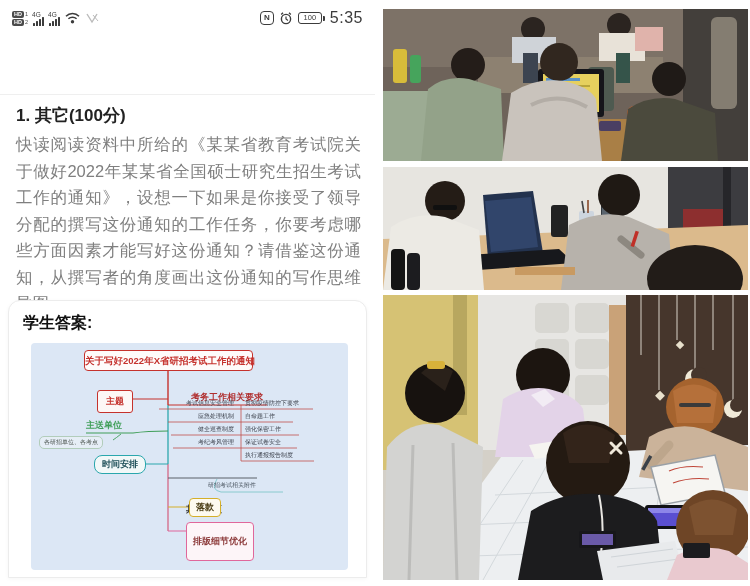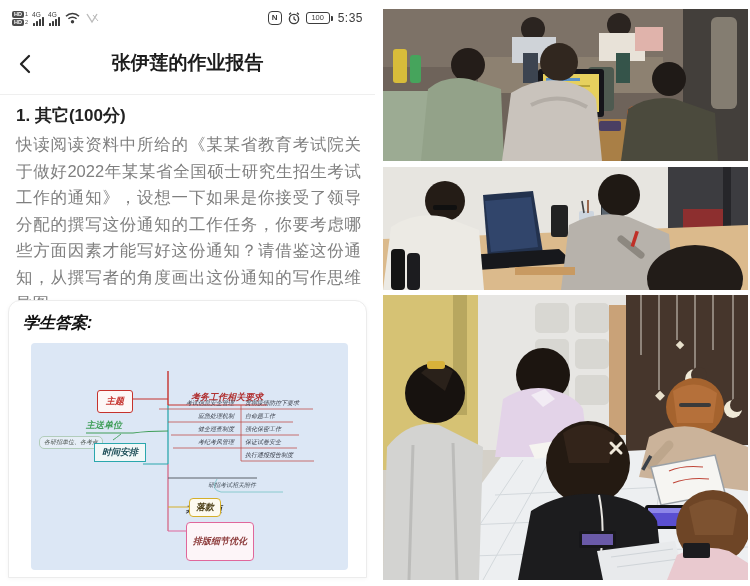--- a/index.html
+++ b/index.html
@@ -24,39 +24,39 @@
   .sig .net { position:absolute; left:-1px; top:0; font-size:6.5px; color:#3c3c3c; }
   .sig i { display:block; width:2px; background:#3c3c3c; border-radius:0.5px; }
   .sig i:nth-child(2){height:3px;} .sig i:nth-child(3){height:5px;}
   .sig i:nth-child(4){height:7px;} .sig i:nth-child(5){height:9px;}
   .nfc-chip { display:inline-block; width:14px; height:14px; border:1.4px solid #3c3c3c;
     border-radius:4px; font-size:8px; font-weight:bold; text-align:center; line-height:11px; color:#3c3c3c; }
   .battery { display:flex; align-items:center; }
   .bat-body { width:24px; height:12px; border:1.2px solid #3c3c3c; border-radius:3px;
     font-size:7.5px; line-height:9.5px; text-align:center; color:#3c3c3c; }
   .bat-nub { width:2px; height:5px; background:#3c3c3c; border-radius:0 1px 1px 0; margin-left:1px; }
-  .sb-time { font-size:12px; color:#3c3c3c; letter-spacing:0.5px; }
+  .sb-time { font-size:16px; color:#3c3c3c; letter-spacing:0.5px; }
 
   
   .app-header { position:absolute; left:0; top:36px; width:375px; height:56px; }
   .back-btn { position:absolute; left:12px; top:14px; width:28px; height:28px; cursor:pointer; }
   .page-title { position:absolute; left:0; top:14px; width:375px; text-align:center;
     font-size:19px; font-weight:bold; color:#1c1c1c; }
   .header-divider { position:absolute; left:0; top:94px; width:375px; height:1px; background:#efefef; }
 
   
   .q-heading { position:absolute; left:16px; top:104px; width:343px;
     font-size:17px; font-weight:bold; color:#222; }
   .q-body { position:absolute; left:16px; top:131px; width:345px;
     font-size:16.5px; line-height:26.5px; color:#7f7f7f; text-align:justify; }
 
   
   .answer-card { position:absolute; left:8px; top:300px; width:359px; height:278px;
     background:#fff; border:1px solid #ececec; border-radius:12px 12px 0 0;
-    box-shadow:0 1px 4px rgba(0,0,0,0.04); padding:12px 14px;font-style:italic; }
+    box-shadow:0 1px 4px rgba(0,0,0,0.04); padding:12px 14px; }
   .answer-label { font-size:16px; font-weight:bold; color:#111; margin-bottom:9px; }
 
   
   .mindmap { position:relative; margin-left:8px; width:317px; height:227px;
     background:#dce7f5; border-radius:4px; overflow:hidden; cursor:pointer; }
   .mindmap svg.mm-lines { position:absolute; left:0; top:0; }
   .mm-node { position:absolute; white-space:nowrap; }
   .mm-title { left:53px; top:7px; width:169px; height:21px; line-height:19px; text-align:center;
     border:1.5px solid #c5322d; border-radius:4px; background:#fefbfa;
     font-size:9.5px; font-weight:bold; color:#c5322d; }
@@ -64,21 +64,21 @@
     background:#fdf7f6; font-size:9px; font-weight:bold; color:#c5322d; }
   .mm-exam-label { left:160px; top:48px; font-size:9px; font-weight:bold; color:#b03030;text-align:right; }
   .mm-li { height:11px; line-height:11px; font-size:6px; color:#3a3f4a; }
   .mm-left { right:114px; width:82px; text-align:right; }
   .mm-right { left:214px; width:80px; text-align:left; }
   .mm-l0{top:55px;} .mm-l1{top:68px;} .mm-l2{top:81px;} .mm-l3{top:94px;}
   .mm-r0{top:55px;} .mm-r1{top:68px;} .mm-r2{top:81px;} .mm-r3{top:94px;} .mm-r4{top:107px;}
   .mm-recipient { left:55px; top:76px; font-size:9px; font-weight:bold; color:#3f9e58; }
   .mm-recipient-sub { left:8px; top:93px; padding:1px 4px; font-size:6px; color:#4c5550;
     border:1px solid #b2cdbb; border-radius:5px; background:#e6eef6; }
-  .mm-schedule { left:63px; top:100px; padding:2px 7px; border:1.4px solid #2aa7ad; border-radius:0;
+  .mm-schedule { left:63px; top:112px; padding:2px 7px; border:1.4px solid #2aa7ad; border-radius:8px;
     background:#f2f8f8; font-size:9px; font-weight:bold; color:#1d4e57; }
   .mm-other { left:155px; top:121px; font-size:9px; font-weight:bold; color:#333;margin-top:39px; }
   .mm-other-sub { left:177px; top:138px; font-size:6px; color:#4a5560; }
   .mm-signature { left:158px; top:155px; padding:2px 6px; border:1.3px solid #d4af2a; border-radius:4px;
     background:#fdfaf0; font-size:9px; font-weight:bold; color:#4a3d15; }
   .mm-layout { left:155px; top:179px; padding:12px 6px; border:1.3px solid #e0679b; border-radius:4px;
     background:#fdf5f8; font-size:9px; font-weight:bold; color:#8c3a3a; }
 
   
   .photo { position:absolute; left:383px; width:365px; overflow:hidden; cursor:pointer; background:#ddd; }
@@ -138,28 +138,20 @@
           <path d="M2.2,3.4 L4,1.8 M11.8,3.4 L10,1.8" stroke="#3c3c3c" stroke-width="1.4"></path>
         </svg>
         <span class="battery">
           <span class="bat-body">100</span>
           <span class="bat-nub"></span>
         </span>
         <span class="sb-time">5:35</span>
       </div>
     </div>
 
-    <div class="app-header">
-      <div class="back-btn">
-        <svg width="28" height="28" viewBox="0 0 28 28">
-          <polyline points="17,6 9,14 17,22" fill="none" stroke="#222" stroke-width="2.2" stroke-linecap="round" stroke-linejoin="round"></polyline>
-        </svg>
-      </div>
-      <div class="page-title">张伊莲的作业报告</div>
-    </div>
     <div class="header-divider"></div>
 
     <div class="q-heading">1. 其它(100分)</div>
     <div class="q-body">快读阅读资料中所给的《某某省教育考试院关于做好2022年某某省全国硕士研究生招生考试工作的通知》，设想一下如果是你接受了领导分配的撰写这份通知的工作任务，你要考虑哪些方面因素才能写好这份通知？请借鉴这份通知，从撰写者的角度画出这份通知的写作思维导图。</div>
 
     <div class="answer-card">
       <div class="answer-label">学生答案:</div>
 
       <div class="mindmap">
         <svg class="mm-lines" width="317" height="227" viewBox="0 0 317 227">
@@ -191,20 +183,21 @@
           <path d="M137,121 H112" stroke="#2aa7ad" stroke-width="1.2" fill="none"></path>
 
           <path d="M137,135 H226" stroke="#5a6068" stroke-width="1" fill="none"></path>
           <path d="M186,136 Q179,147 190,149 H252" stroke="#7fc6cb" stroke-width="0.9" fill="none"></path>
 
           <path d="M137,164 H158" stroke="#d4af2a" stroke-width="1.2" fill="none"></path>
 
           <path d="M137,188 H155" stroke="#e0679b" stroke-width="1.2" fill="none"></path>
         </svg>
 
+        <div class="mm-node mm-title">关于写好2022年X省研招考试工作的通知</div>
         <div class="mm-node mm-topic">主题</div>
         <div class="mm-node mm-exam-label">考务工作相关要求</div>
 
         <div class="mm-node mm-li mm-left mm-l0">考试信息安全管理</div>
         <div class="mm-node mm-li mm-left mm-l1">应急处理机制</div>
         <div class="mm-node mm-li mm-left mm-l2">健全巡查制度</div>
         <div class="mm-node mm-li mm-left mm-l3">考纪考风管理</div>
 
         <div class="mm-node mm-li mm-right mm-r0">贯彻疫情防控下要求</div>
         <div class="mm-node mm-li mm-right mm-r1">自命题工作</div>

